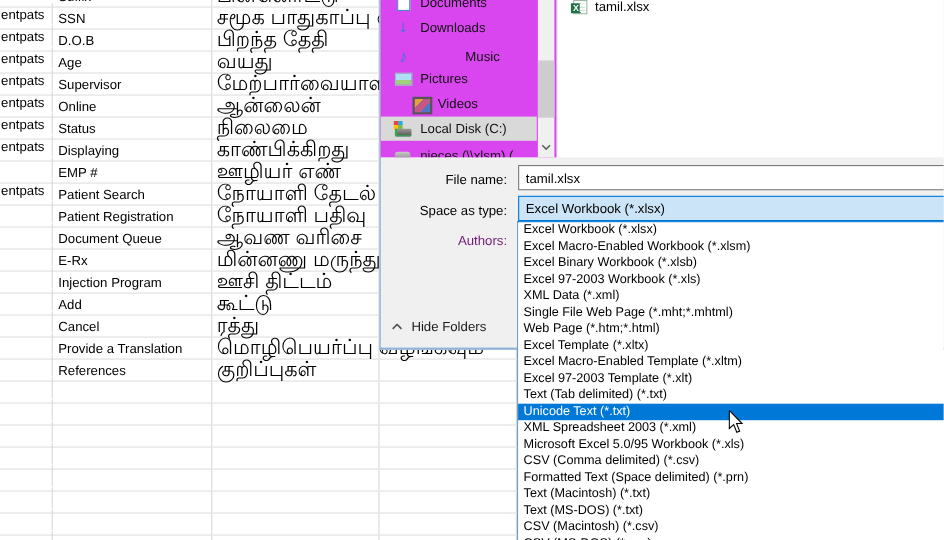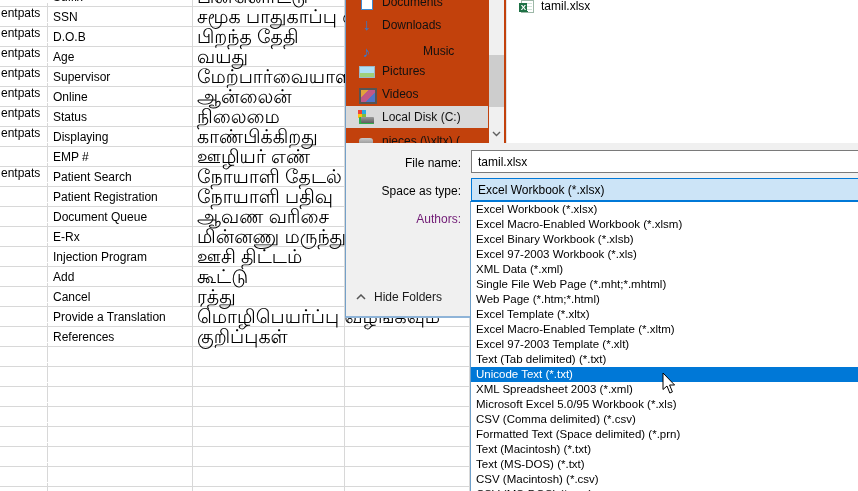--- a/index.html
+++ b/index.html
@@ -16,21 +16,21 @@
   .cA { width:48px; font-size:12px; color:#000; padding:3px 0 0 1px; overflow:hidden;margin-top:16px; }
   .cB { width:145px; font-size:12px; color:#000; padding:3px 0 0 5px; font-weight:400; }
   .cC { width:152px; font-size:19px; color:#000; padding:1px 0 0 4px; line-height:18px; }
   .cD { width:125px; }
 
   
   #dialog {
     position:absolute; left:345px; top:0; width:520px; height:318px; z-index:10;
     background:#f0f0f0; border-left:1px solid #74a0c8; border-bottom:2px solid #8fb4d8;
   }
-  #nav-pane { position:absolute; left:0; top:0; width:160px; height:143px; background:#c2410c; overflow:hidden; }
+  #nav-pane { position:absolute; left:0; top:0; width:160px; height:143px; background:#d946ef; overflow:hidden; }
   .nav-item { position:absolute; left:0; width:142px; height:22px; display:flex; align-items:center; padding-left:12px; font-size:12px; color:#111; }
   .nav-item.selected { background:#d9d9d9; }
   .nav-ic { width:17px; height:16px; margin-right:7px; position:relative; flex:none; display:flex; align-items:center; justify-content:center; }
 
   .ic-documents::before { content:""; position:absolute; left:3px; top:2px; width:10px; height:12px; background:#fff; border:1px solid #3f8ad1; box-shadow:inset 0 2px 0 #bcd9f2; }
   .ic-downloads::before { content:"↓"; color:#2e7cd6; font-size:16px; font-weight:bold; line-height:16px; }
   .ic-music::before { content:"♪"; color:#2e7cd6; font-size:15px; font-weight:bold; }
   .ic-pictures::before { content:""; position:absolute; left:1px; top:3px; width:14px; height:10px; border:1px solid #9db8c8; background:linear-gradient(180deg,#aee0f5 55%,#9fd07a 45%); }
   .ic-videos::before { content:""; position:absolute; left:1px; top:2px; width:14px; height:12px; border:2px solid #555; background:linear-gradient(135deg,#e0a23c 0 30%,#c05888 30% 65%,#4f74c8 65% 100%); }
   .ic-local-disk::before { content:""; position:absolute; left:0px; top:1px; width:8px; height:8px;
@@ -274,33 +274,33 @@
       <div class="nav-item" style="top: 40px; gap: 41px;">
         <span class="nav-ic ic-music"></span>
         <span class="nav-label">Music</span>
       </div>
 
       <div class="nav-item" style="top: 60px;">
         <span class="nav-ic ic-pictures"></span>
         <span class="nav-label">Pictures</span>
       </div>
 
-      <div class="nav-item" style="top: 83px;">
+      <div class="nav-item" style="top: 83px; margin-left: 16px;">
         <span class="nav-ic ic-videos"></span>
         <span class="nav-label">Videos</span>
       </div>
 
       <div class="nav-item selected" style="top: 106px;">
         <span class="nav-ic ic-local-disk"></span>
         <span class="nav-label">Local Disk (C:)</span>
       </div>
 
       <div class="nav-item" style="top: 130px;">
         <span class="nav-ic ic-network-drive"></span>
-        <span class="nav-label">nieces (\\xltx) (</span>
+        <span class="nav-label">nieces (\\xlsm) (</span>
       </div>
     </div>
 
     <div id="nav-scrollbar">
       <div id="nav-scroll-thumb"></div>
       <div id="nav-scroll-down">
         <svg width="9" height="6" viewBox="0 0 9 6">
             <polyline points="1,1 4.5,4.5 8,1" fill="none" stroke="#606060" stroke-width="1.4"></polyline>
           </svg>
       </div>

